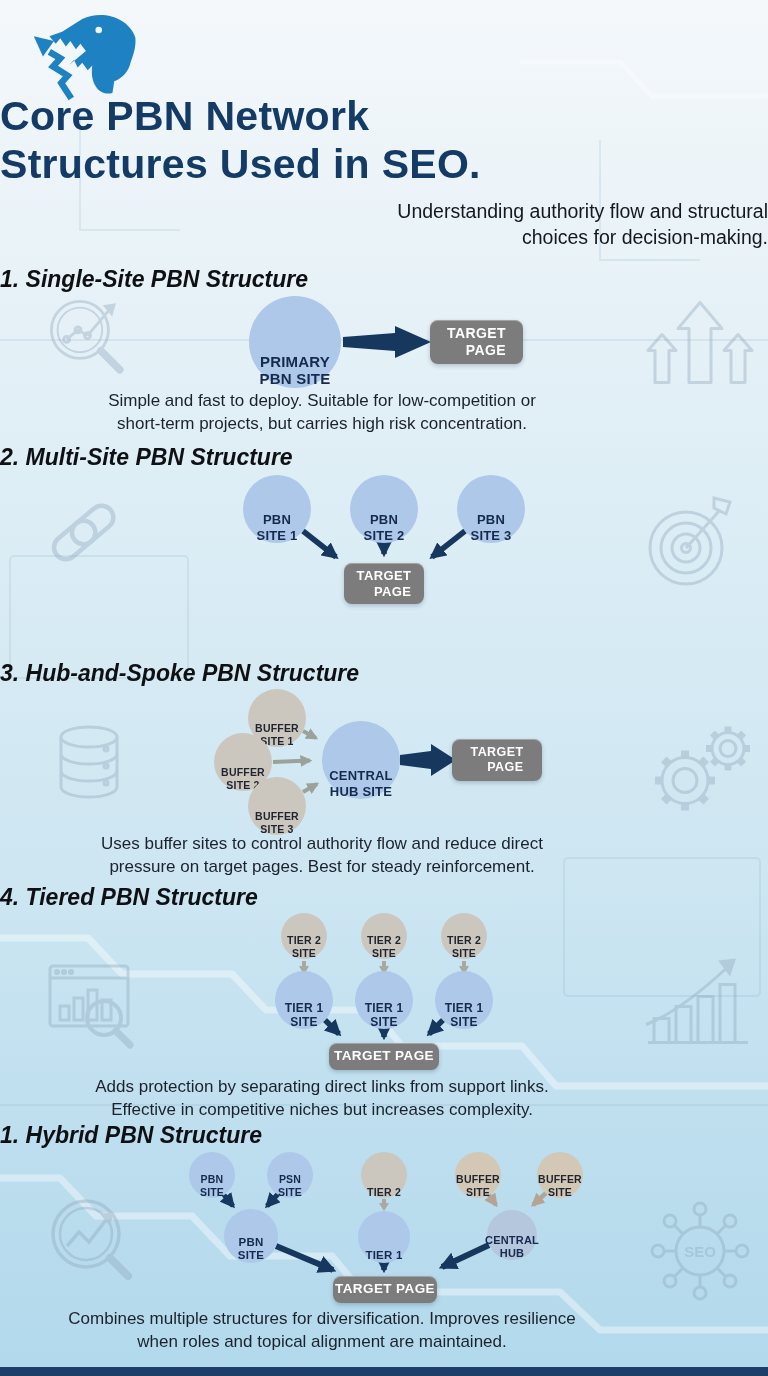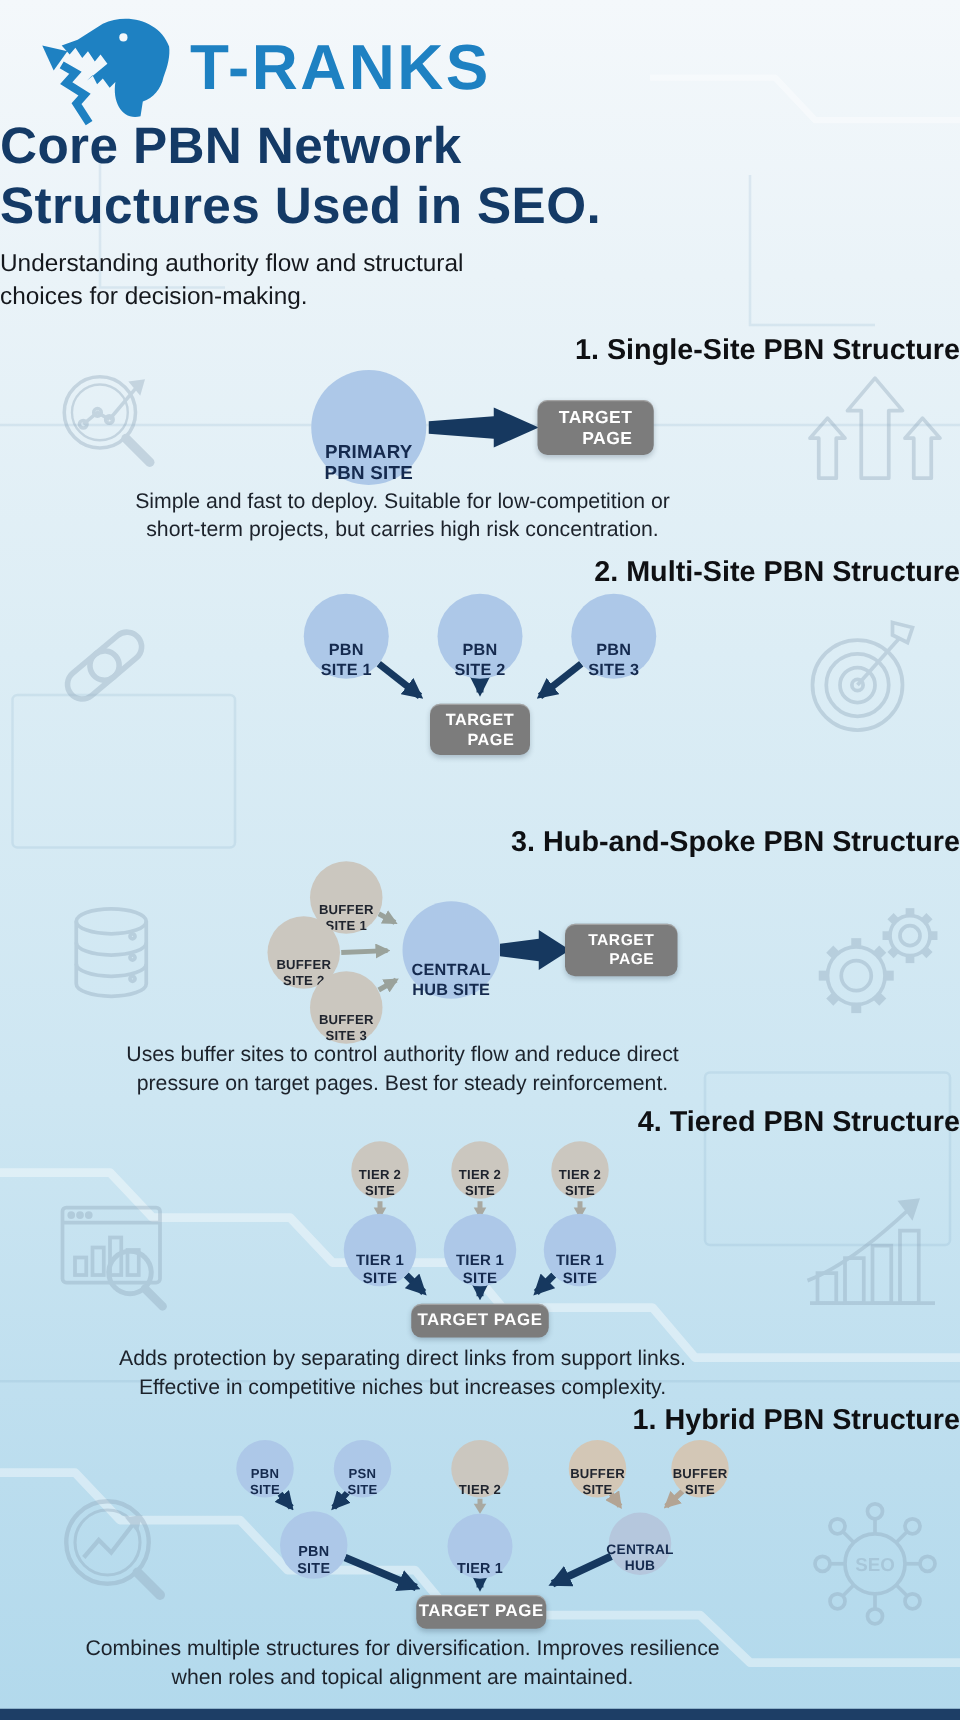--- a/index.html
+++ b/index.html
@@ -7,23 +7,23 @@
     font-family:"Liberation Sans",sans-serif;
     background:linear-gradient(180deg,#f4f8fb 0%,#eaf3f8 16%,#dcedf5 38%,#cde6f2 64%,#bbddee 86%,#b2d9ec 100%);}
   svg{display:block;}
   .bg-layer{position:absolute;inset:0;pointer-events:none;}
   .bg-icon{position:absolute;color:#8ea6ba;opacity:.38;pointer-events:none;}
   .bg-icon svg{stroke:currentColor;fill:none;}
   .logo{position:absolute;top:8px;left:24px;display:flex;align-items:center;gap:6px;}
   .brand{font-size:51px;font-weight:800;color:#1e81c2;letter-spacing:2px;line-height:1;padding-bottom:6px;}
   .title{position:absolute;top:93px;left:0;width:768px;text-align:left;font-size:41px;font-weight:800;
     color:#143a66;line-height:1.16;white-space:pre-line;letter-spacing:.3px;}
-  .subtitle{position:absolute;top:199px;left:0;width:768px;text-align:left;font-size:19.5px;font-weight:500;
+  .subtitle{position:absolute;top:199px;left:0;width:768px;text-align:right;font-size:19.5px;font-weight:500;
     color:#15181d;line-height:1.33;white-space:pre-line;}
-  .section-h{position:absolute;left:0;width:768px;text-align:right;font-size:23px;font-weight:800;color:#0f1013;}
+  .section-h{position:absolute;left:0;width:768px;text-align:left;font-size:23px;font-weight:800;color:#0f1013;font-style:italic;}
   .desc{position:absolute;left:0;width:644px;text-align:center;font-size:17px;color:#1c222b;
     line-height:1.33;white-space:pre-line;font-weight:500;}
   .diagram{position:absolute;left:0;width:768px;}
   .arrows{position:absolute;left:0;top:0;pointer-events:none;}
   .node{position:absolute;border-radius:50%;display:flex;align-items:flex-end;justify-content:center;
     text-align:center;font-weight:700;white-space:pre-line;line-height:1.18;letter-spacing:.2px;}
   .node.blue{background:#adc8e8;color:#152a4e;}
   .node.gray{background:#cbc7bf;color:#1f242e;}
   .node.tan{background:#d3c7b6;color:#1f242e;}
   .node.bluegray{background:#b5c7dd;color:#152a4e;}
@@ -192,21 +192,20 @@
   <div class="logo">
     <svg width="122" height="96" viewBox="0 0 130 105">
       <path d="M50,99 L39,82 L46,74 L30,64 L38,55 L26,48" fill="none" stroke="#1e81c2" stroke-width="7"></path>
       <polygon points="9,31 31,36 19,53" fill="#1e81c2"></polygon>
       <path d="M120,32 C 112,10 84,2 62,12 L40,26 L26,31
                L33,39 L38,33 L44,42 L49,36 L55,45 L60,39 L66,47
                L48,62 L53,57 L57,65 L62,60 L68,68 L73,63
                C 70,82 80,97 95,93 L97,80 C 106,77 113,69 115,59 C 119,49 121,40 120,32 Z" fill="#1e81c2"></path>
       <circle cx="80" cy="24" r="3.6" fill="#f2f7fb"></circle>
     </svg>
-    <span class="brand">T-RANKS</span>
   </div>
 
   <div class="title">Core PBN Network
 Structures Used in SEO.</div>
   <div class="subtitle">Understanding authority flow and structural
 choices for decision-making.</div>
 
   <div class="section-h" style="top:266px;">1. Single-Site PBN Structure</div>
   <div class="diagram" style="top:294px;height:100px;">
     <svg class="arrows" width="768" height="100">

